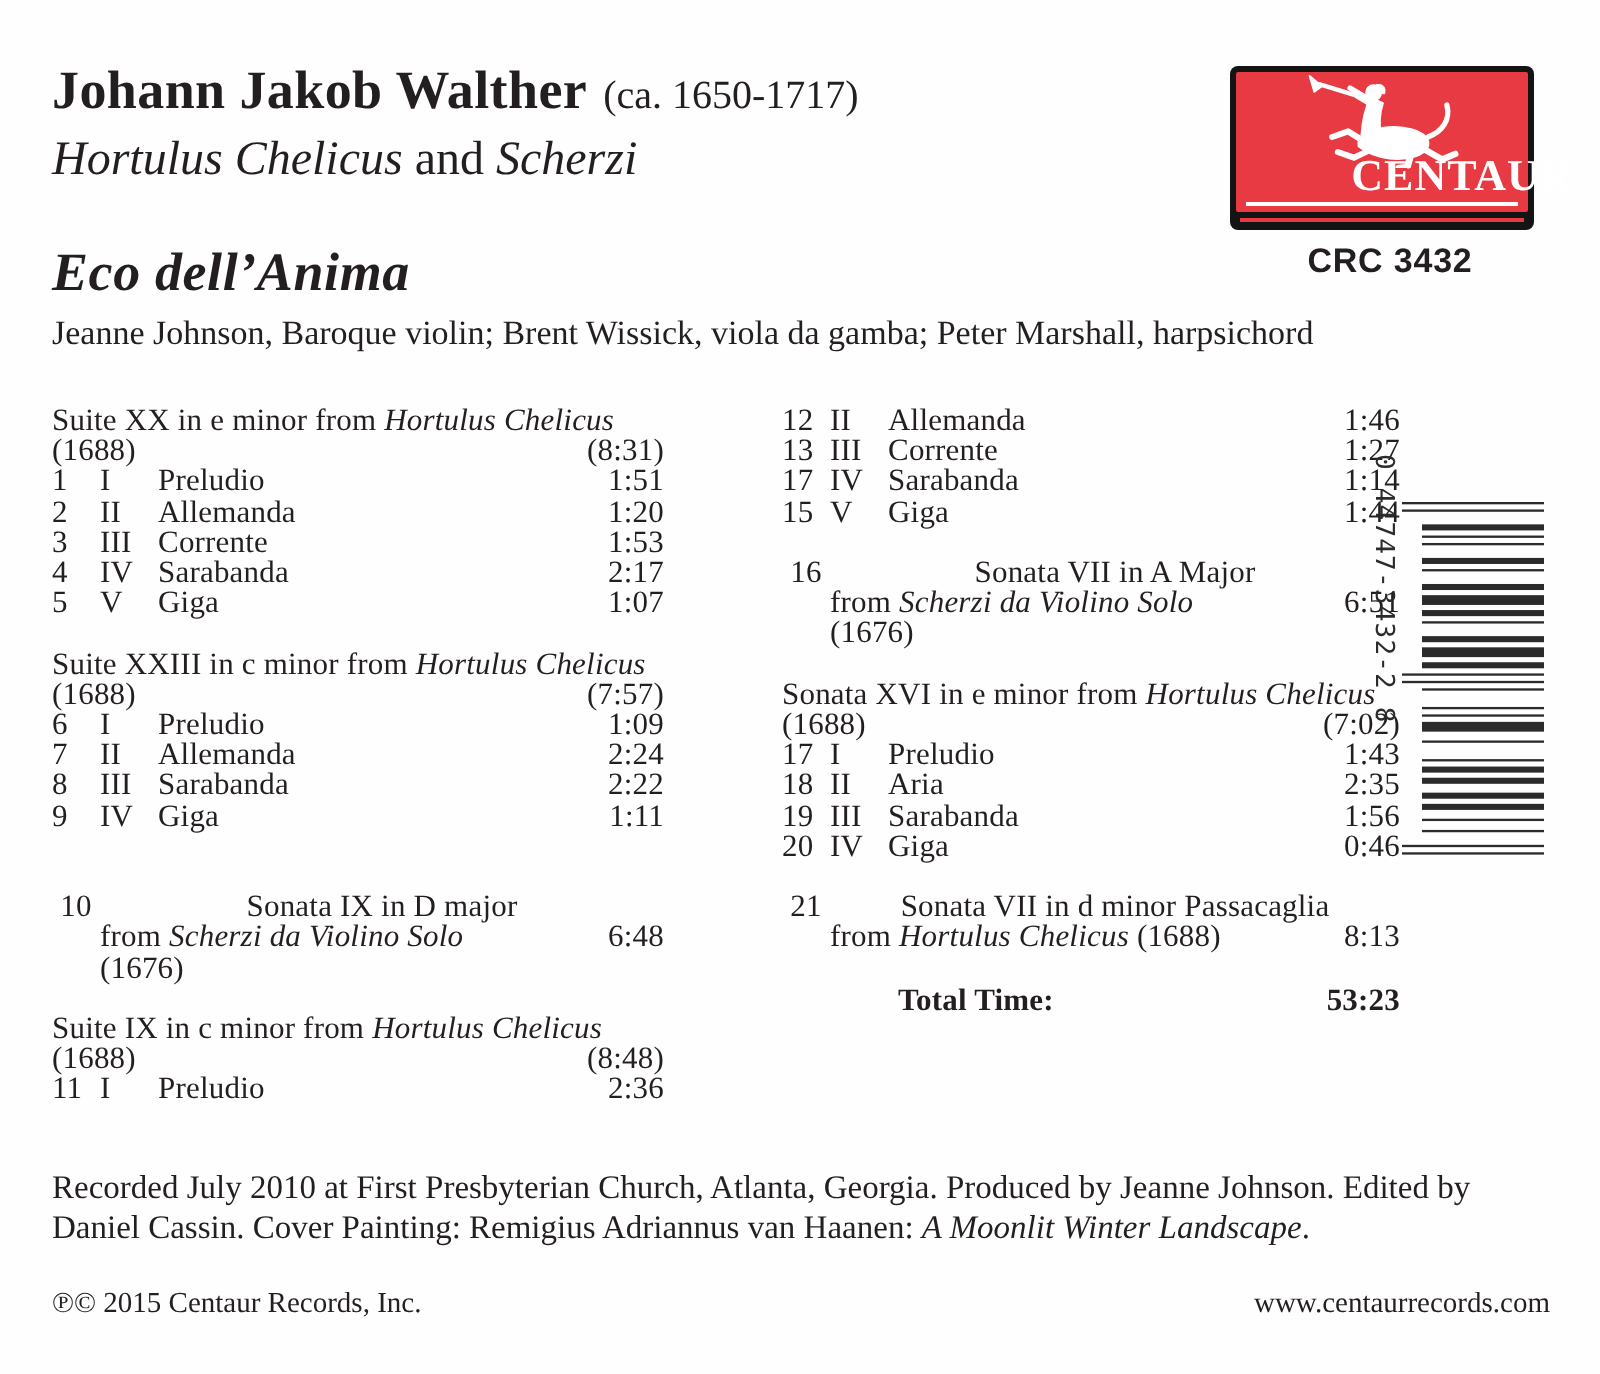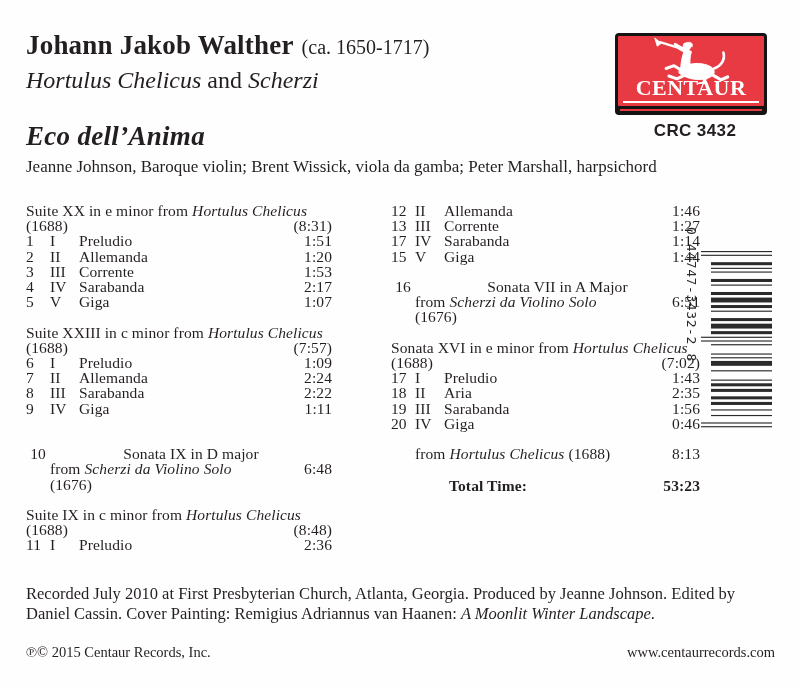--- a/index.html
+++ b/index.html
@@ -16,21 +16,21 @@
   .composer-name { font-size:27px; font-weight:bold; letter-spacing:0.2px; }
   .composer-dates { font-size:20px; margin-left:8px; }
   #works-line { left:26px; top:67px; font-size:24px; font-style:italic; }
   #works-line .roman { font-style:normal; }
   #album-title { left:26px; top:121px; font-size:27px; font-weight:bold; font-style:italic; letter-spacing:0.3px; }
   #performers { left:26px; top:157px; font-size:17px; }
 
   
   #logo { left:615px; top:33px; width:152px; }
   .logo-inner { background:#141414; border-radius:4px; padding:3px 3px 0 3px; }
-  .logo-red { position:relative; height:70px; border-radius:1px; }
+  .logo-red { position:relative; height:70px; border-radius:1px;padding-left:40px; }
   .logo-red svg { position:absolute; left:50%; top:1px; transform:translateX(-50%); }
   .label-name {
     position:absolute; bottom:7px; width:100%; text-align:center;
     color:#fff; font-weight:bold; font-size:22px; letter-spacing:0.5px;
     font-family:"Liberation Serif",serif; line-height:1;
   }
   .logo-rule { position:absolute; left:5px; right:5px; bottom:3px; height:2px; background:#fff; }
   .logo-band { position:relative; height:9px; background:#141414; border-radius:0 0 3px 3px; }
   .logo-band::after { content:""; position:absolute; top:2.5px; left:2px; right:2px; height:2px; background:inherit; background:var(--brand-red,#e73a42); }
   #catalog { left:615px; top:121px; width:160px; text-align:center;
@@ -255,20 +255,24 @@
         <span>Sarabanda</span>
         <span class="sp-right">1:56</span>
       </div>
       <div class="t-row t-track">
         <span>20</span>
         <span>IV</span>
         <span>Giga</span>
         <span class="sp-right">0:46</span>
       </div>
       <div class="t-gap"></div>
+      <div class="t-row t-sonata">
+        <span>21</span>
+        <span>Sonata VII in d minor Passacaglia</span>
+      </div>
       <div class="t-row t-sonatacont">
         <span></span>
         <span>from <span class="it">Hortulus Chelicus</span> (1688)</span>
         <span class="sp-right">8:13</span>
       </div>
       <div class="t-gap"></div>
       <div class="t-row t-total">
         <span>Total Time:</span>
         <span class="sp-right">53:23</span>
       </div>

